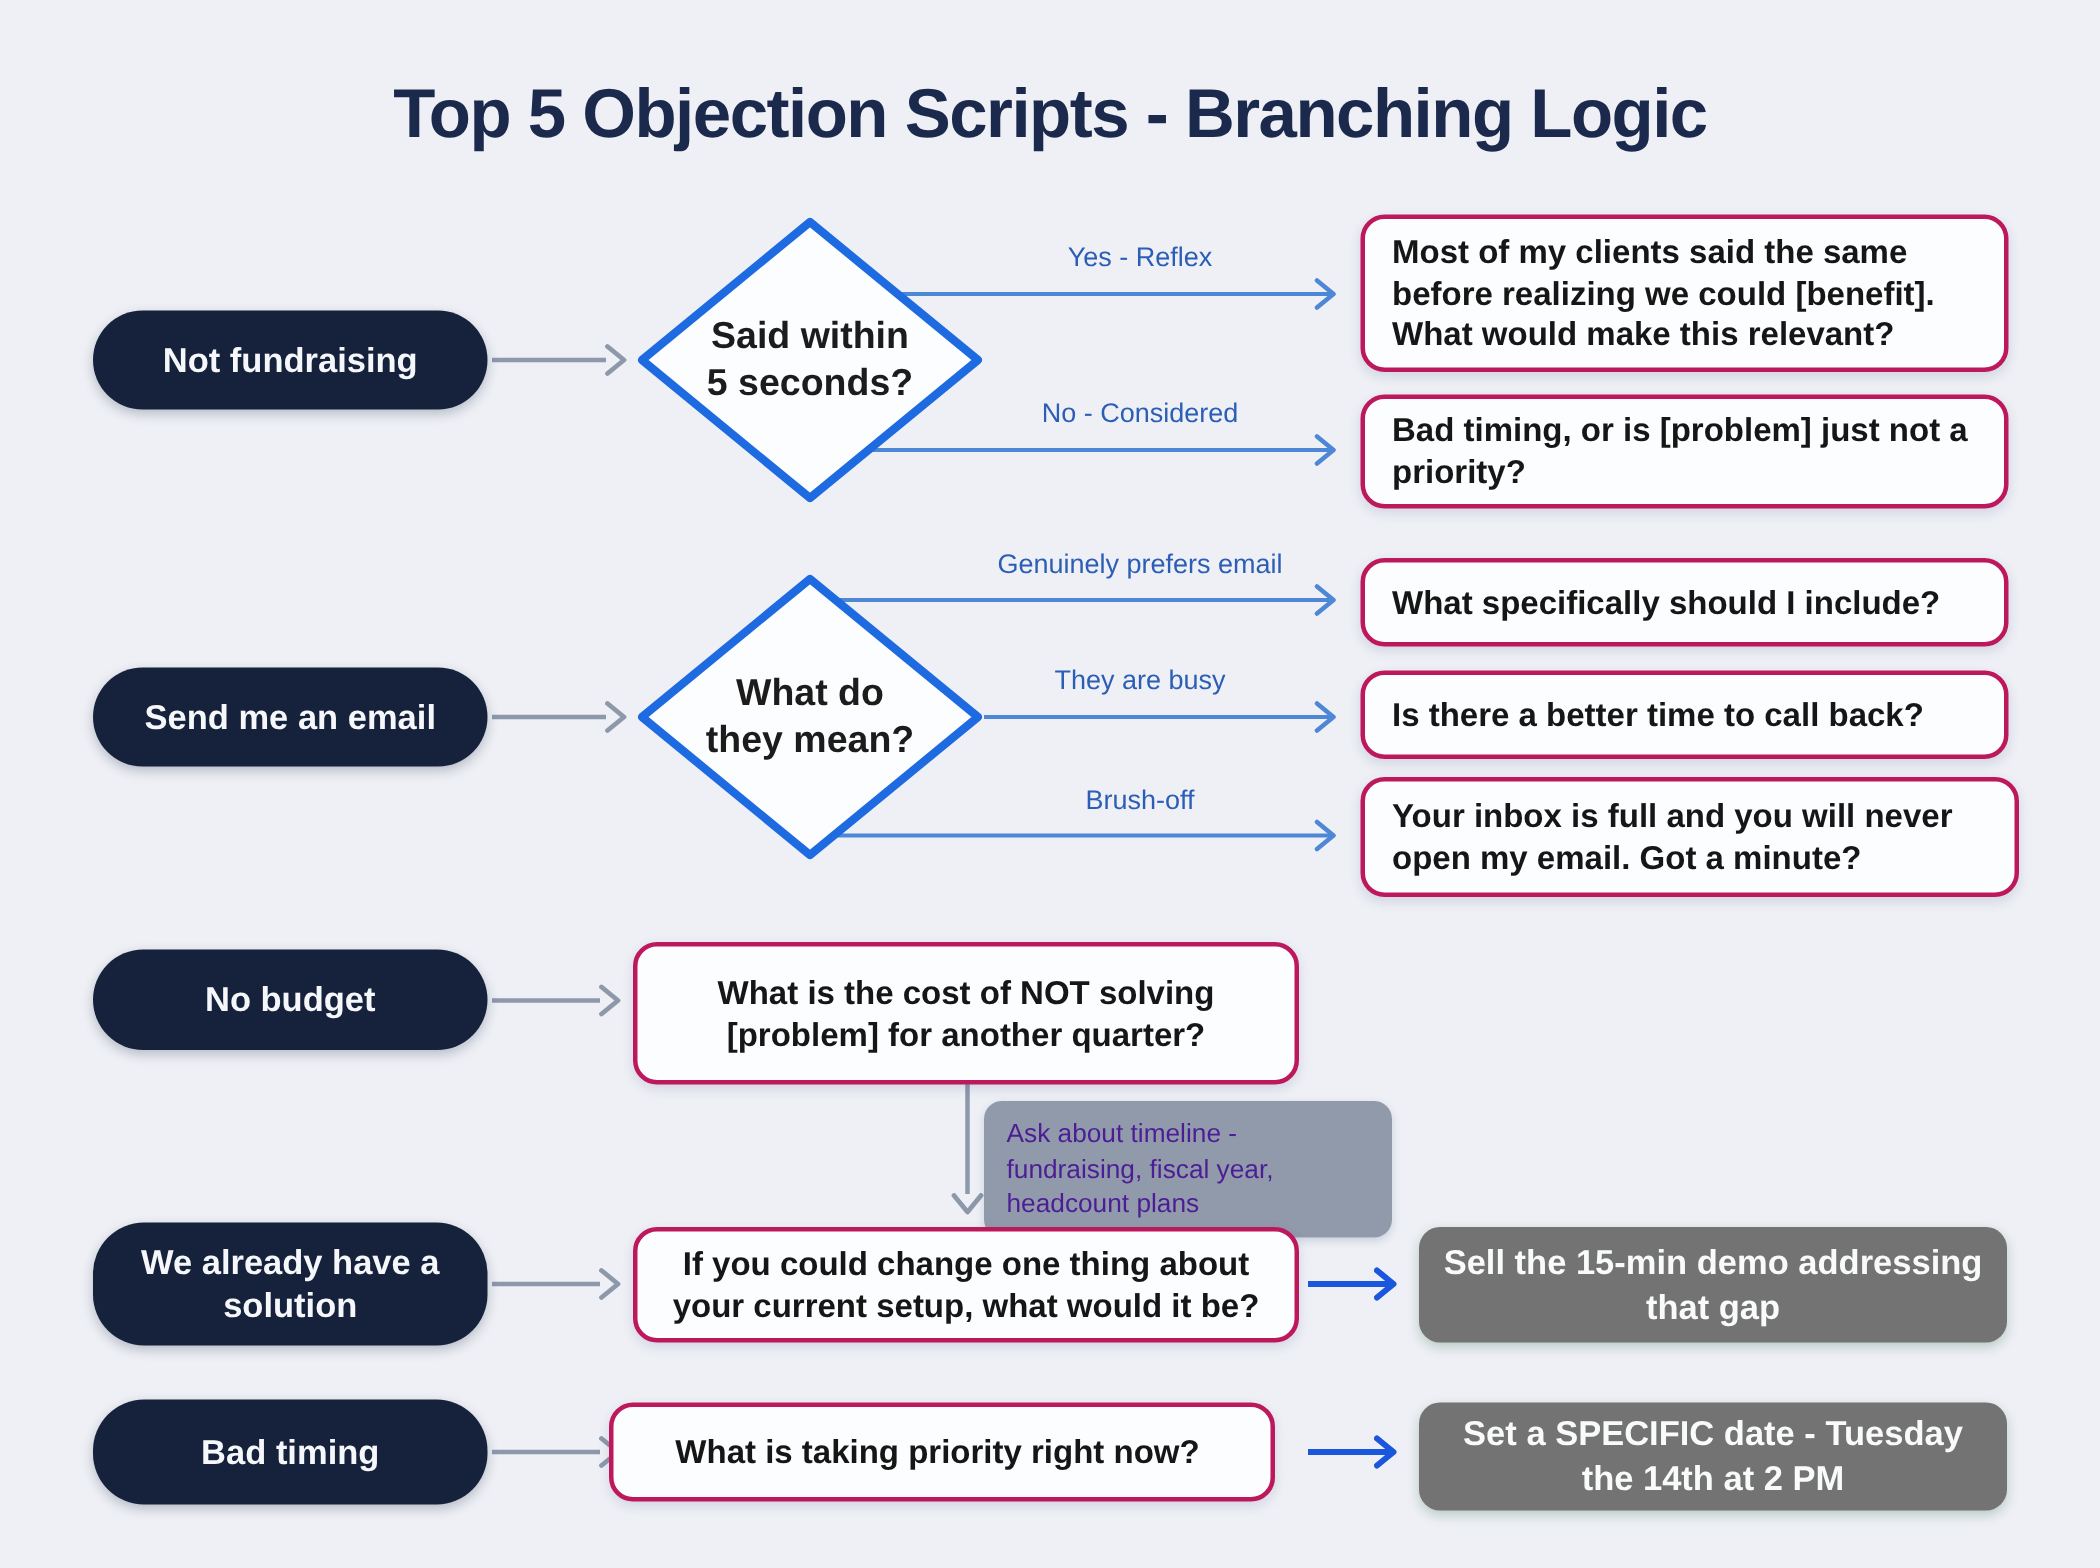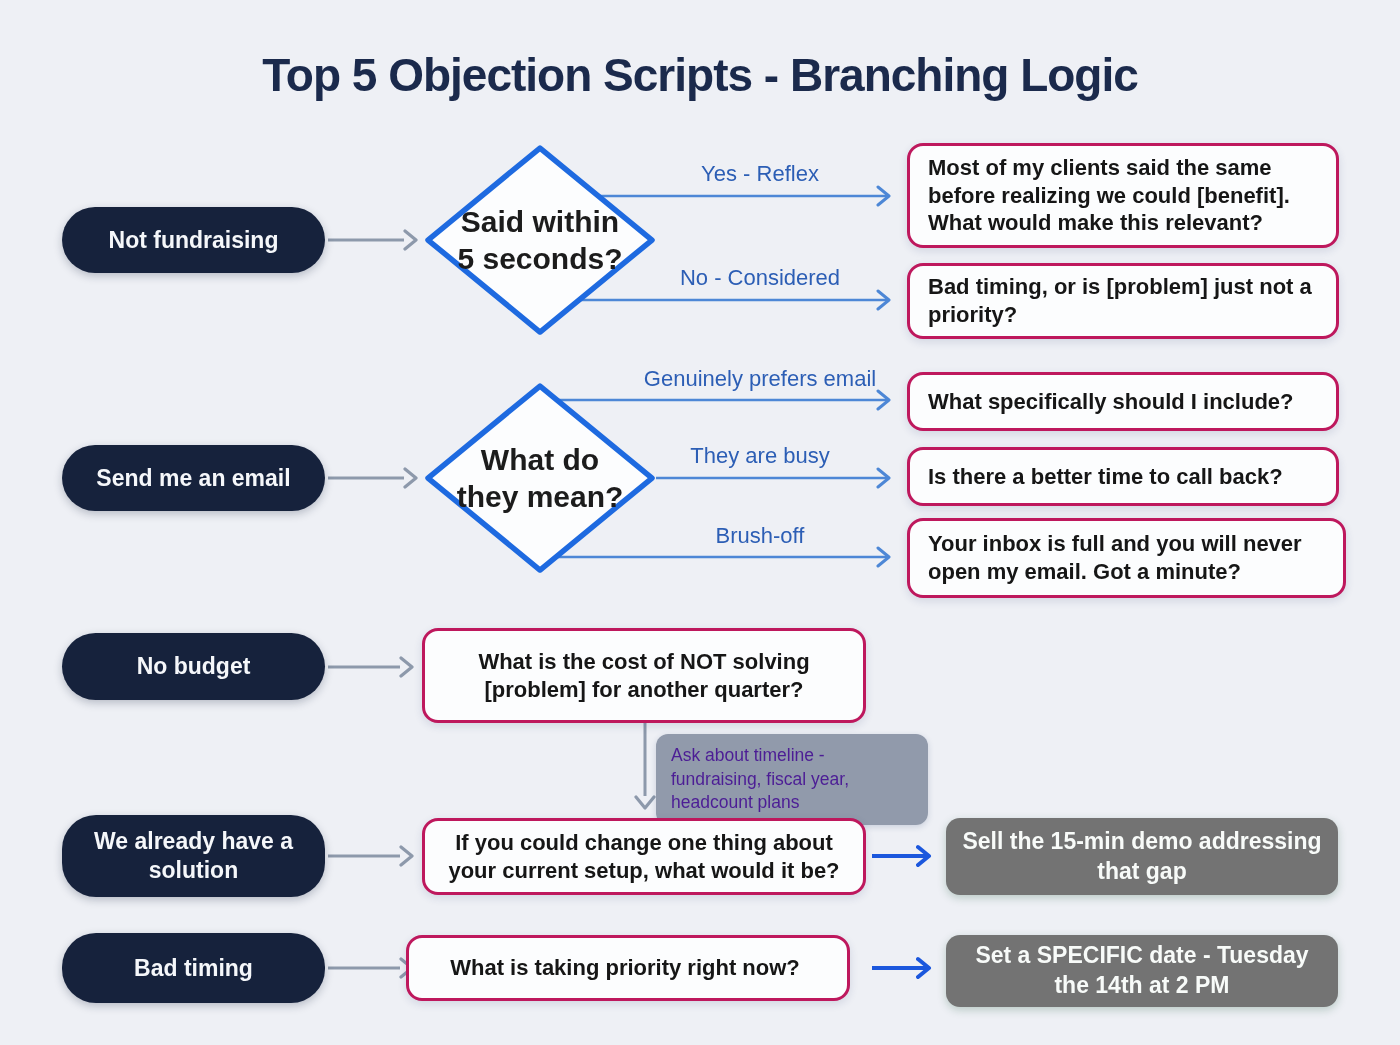--- a/index.html
+++ b/index.html
@@ -25,35 +25,35 @@
     left:62px;width:263px;
     background:#16223c;border-radius:34px;
     color:#f5f7fa;font-weight:700;font-size:23px;
     display:flex;align-items:center;justify-content:center;text-align:center;
     line-height:1.25;
     box-shadow:0 3px 8px rgba(20,30,60,.25);
   }
   .diamond-text{
     z-index:3;
     display:flex;align-items:center;justify-content:center;text-align:center;
-    font-weight:700;font-size:30px;color:#1c1c1c;line-height:1.25;
+    font-weight:700;font-size:25px;color:#1c1c1c;line-height:1.25;
     white-space:pre-line;
   }
   .script-box{
     background:#fcfdfe;
     border:3px solid #be185d;border-radius:16px;
     color:#161616;font-weight:700;font-size:22px;line-height:1.27;
     display:flex;align-items:center;
     padding:6px 18px;
     box-shadow:0 3px 8px rgba(40,60,110,.14);
   }
   .script-box.centered{justify-content:center;text-align:center;}
   .branch-label{
     z-index:2;text-align:center;
-    color:#2c5eb5;font-size:22px;font-weight:500;
+    color:#2c5eb5;font-size:18px;font-weight:500;
   }
   .note{
     background:rgba(139,149,167,.95);
     border-radius:12px;color:#4c1d95;
     font-size:17.5px;line-height:1.35;
     padding:10px 15px;
     box-shadow:0 2px 6px rgba(40,60,110,.18);
     margin-top:11px;
   }
   .action-box{

